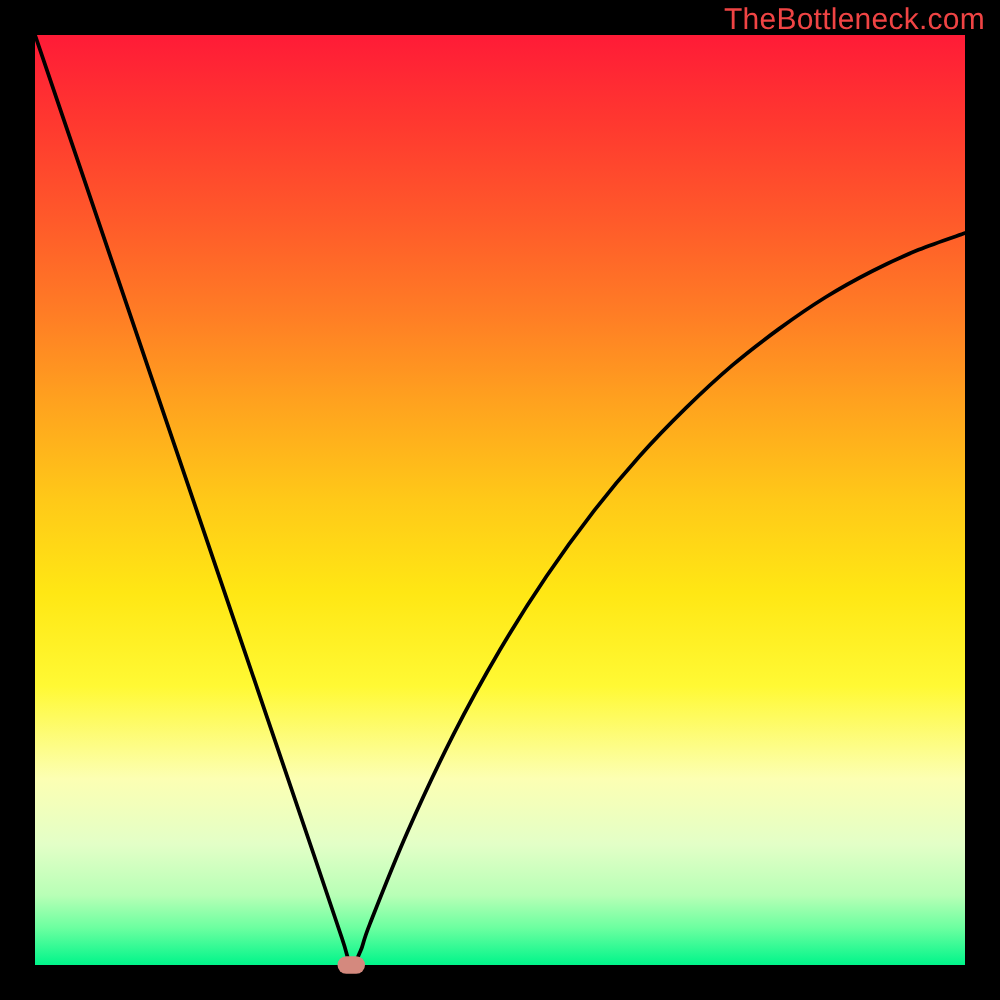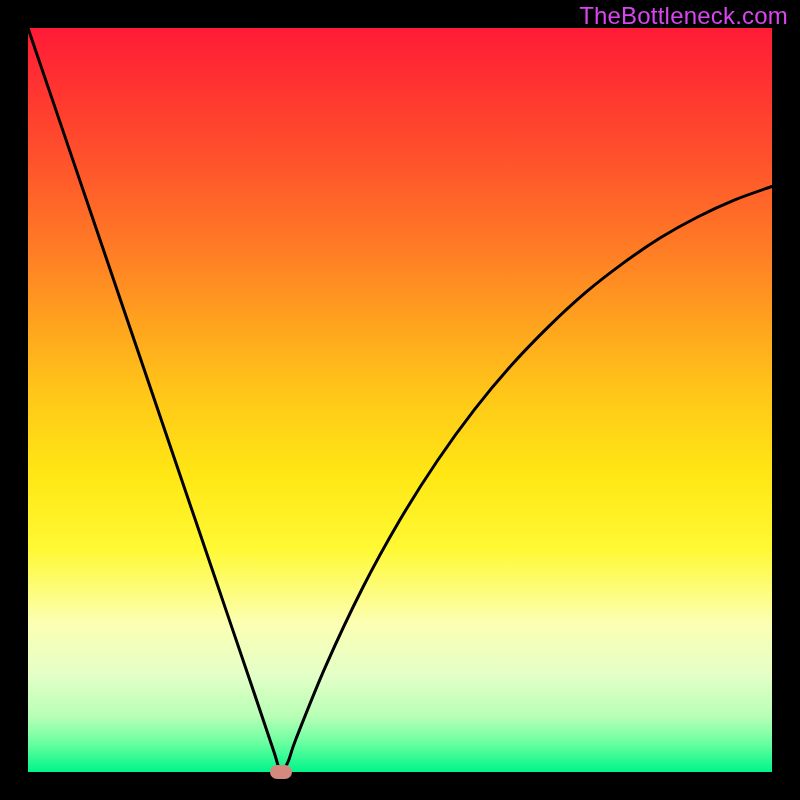--- a/index.html
+++ b/index.html
@@ -10,21 +10,21 @@
     height: 800px;
     background: #000;
   }
   .watermark {
     position: absolute;
     top: 2px;
     right: 12px;
     font-family: Arial, Helvetica, sans-serif;
     font-size: 24px;
     font-weight: 500;
-    color: #d946ef;
+    color: #ef4444;
     letter-spacing: 0.2px;
     z-index: 5;
   }
   .plot-area {
     position: absolute;
     left: 28px;
     top: 28px;
     width: 744px;
     height: 744px;
     background: linear-gradient(to bottom,

